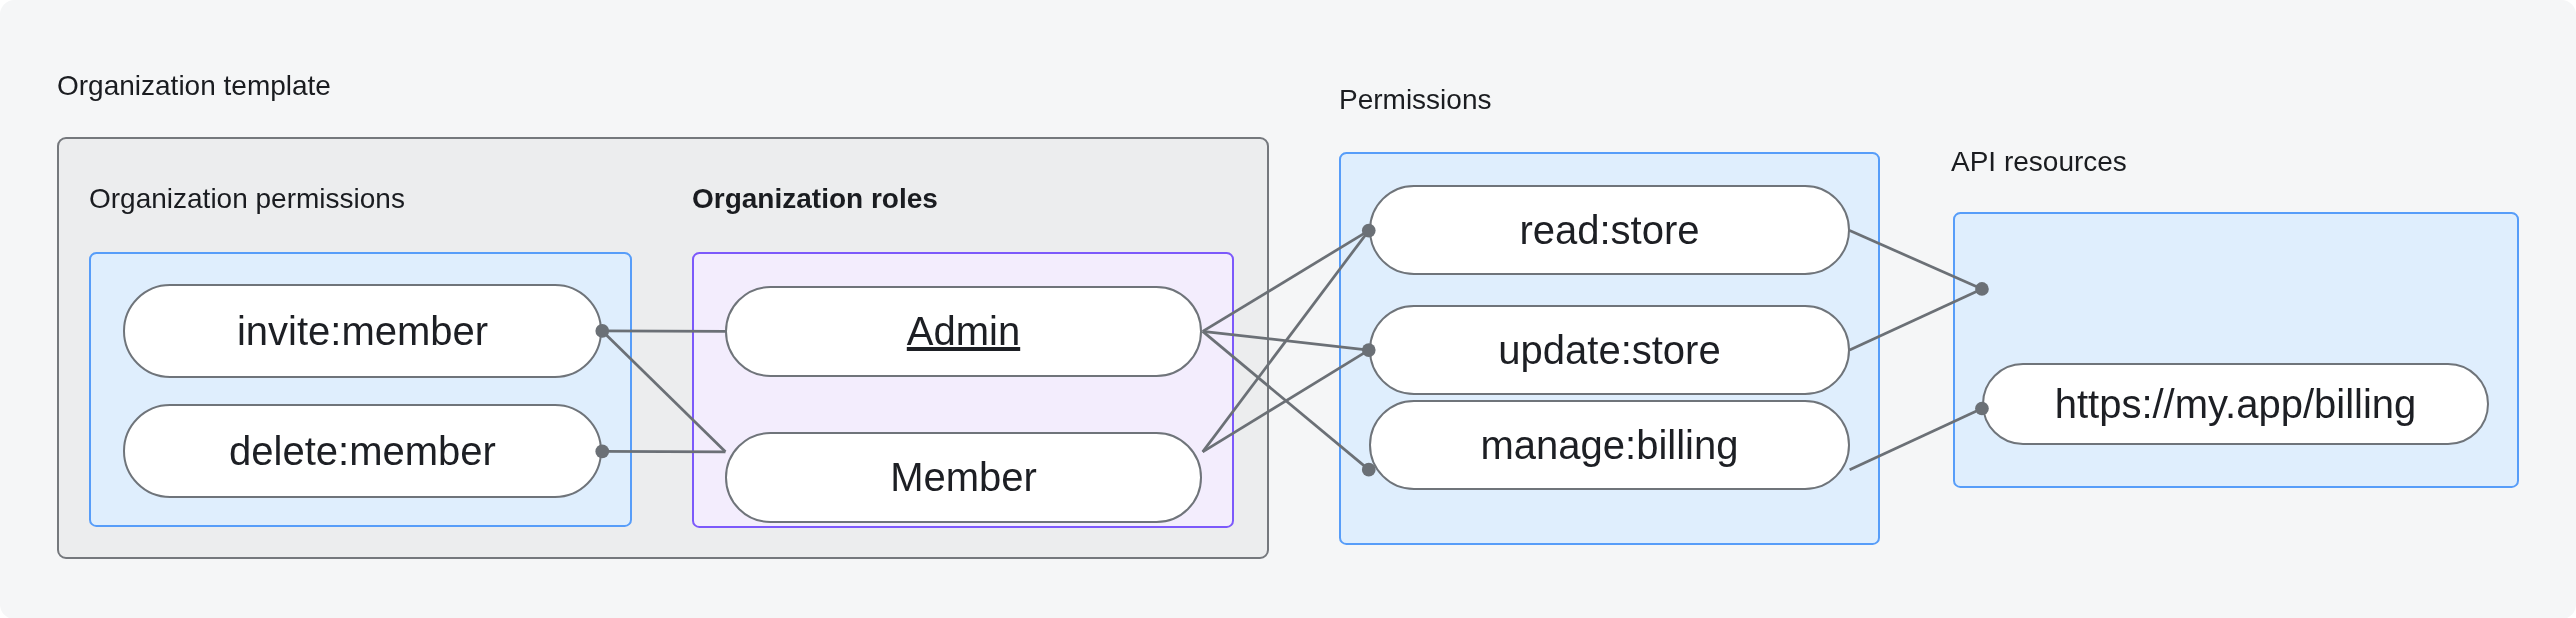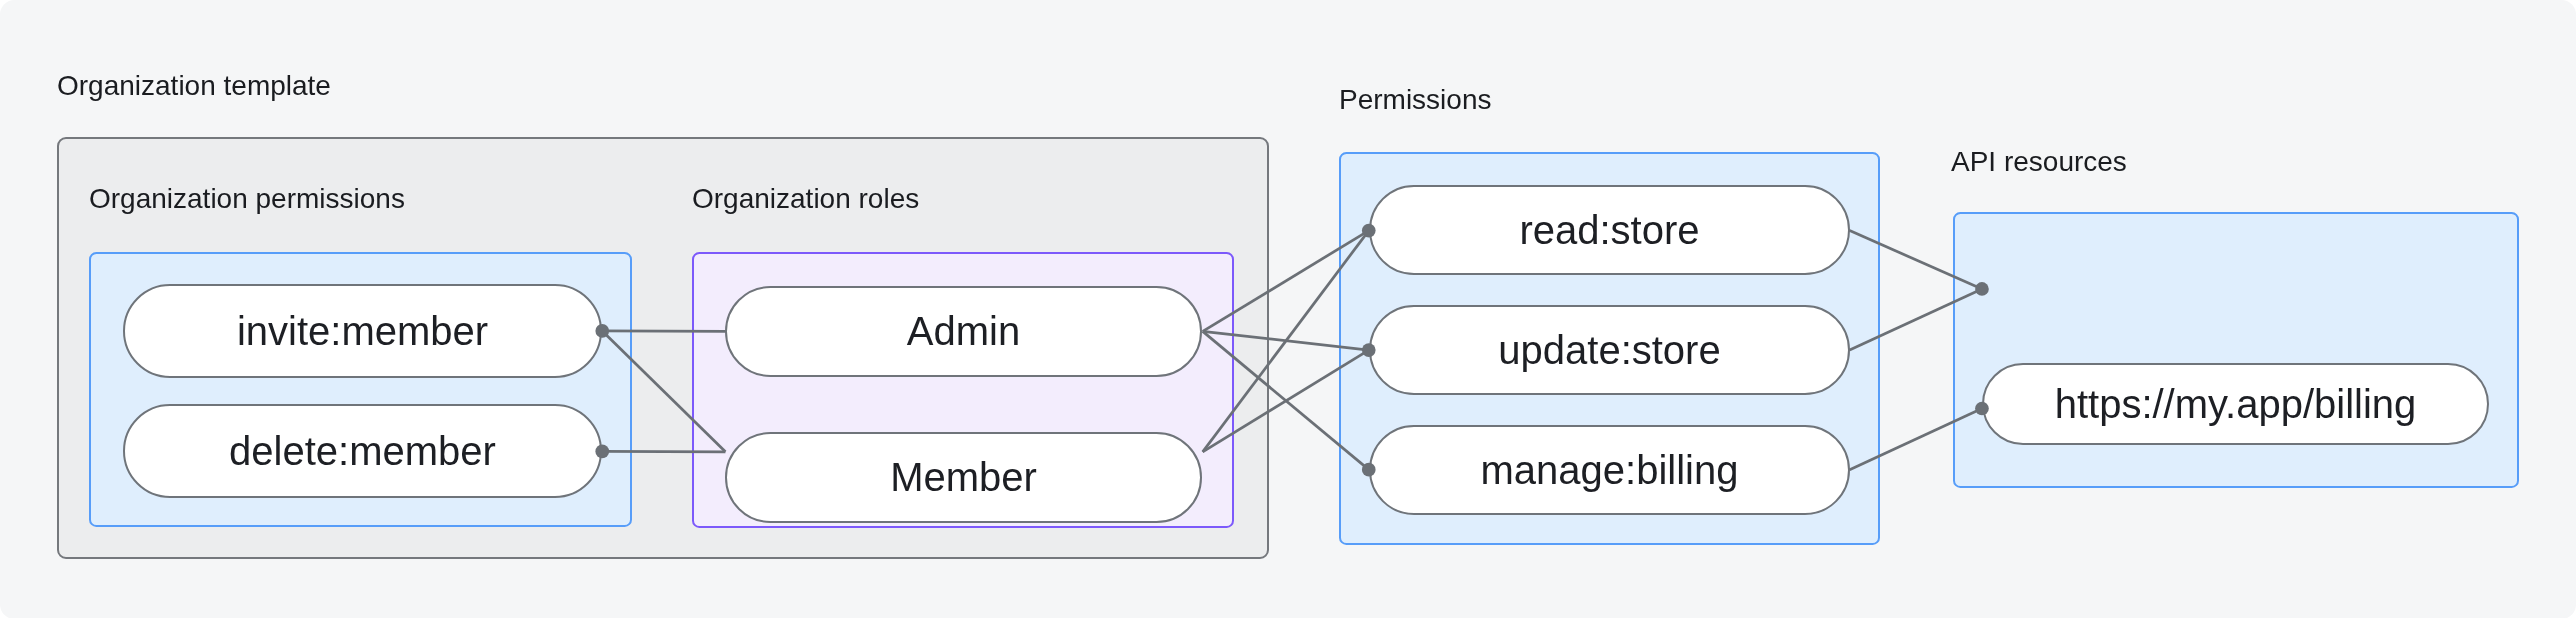--- a/index.html
+++ b/index.html
@@ -60,37 +60,37 @@
   <div class="box box-gray" style="left:57px;top:137px;width:1212px;height:422px;"></div>
 
   <div class="sec-label" style="left:89px;top:175px;">Organization permissions</div>
 
   <div class="box box-blue" style="left:89px;top:252px;width:543px;height:275px;"></div>
 
   <div class="pill" style="left:123px;top:284px;width:479px;height:94px;">invite:member</div>
 
   <div class="pill" style="left:123px;top:404px;width:479px;height:94px;">delete:member</div>
 
-  <div class="sec-label" style="left:692px;top:175px;">Organization roles</div>
+  <div class="sec-label" style="left:692px;top:175px;font-weight:bold;">Organization roles</div>
 
   <div class="box box-purple" style="left:692px;top:252px;width:542px;height:276px;"></div>
 
-  <div class="pill" style="left:725px;top:286px;width:477px;height:91px;">Admin</div>
+  <div class="pill" style="left:725px;top:286px;width:477px;height:91px;text-decoration:underline;">Admin</div>
 
   <div class="pill" style="left:725px;top:384px;width:477px;height:91px;margin-top:48px;">Member</div>
 
   <div class="sec-label" style="left:1339px;top:76px;">Permissions</div>
 
   <div class="box box-blue" style="left:1339px;top:152px;width:541px;height:393px;"></div>
 
   <div class="pill" style="left:1369px;top:185px;width:481px;height:90px;">read:store</div>
 
   <div class="pill" style="left:1369px;top:305px;width:481px;height:90px;">update:store</div>
 
-  <div class="pill" style="left:1369px;top:425px;width:481px;height:90px;">manage:billing</div>
+  <div class="pill" style="left:1369px;top:400px;width:481px;height:90px;">manage:billing</div>
 
   <div class="sec-label" style="left:1951px;top:138px;">API resources</div>
 
   <div class="box box-blue" style="left:1953px;top:212px;width:566px;height:276px;"></div>
 
 
   <div class="pill" style="left:1982px;top:363px;width:507px;height:82px;">https://my.app/billing</div>
 
   <svg class="edges" viewBox="0 0 2823 678">
       <line x1="660" y1="362.5" x2="795" y2="363" stroke="#6b7076" stroke-width="3"></line>

